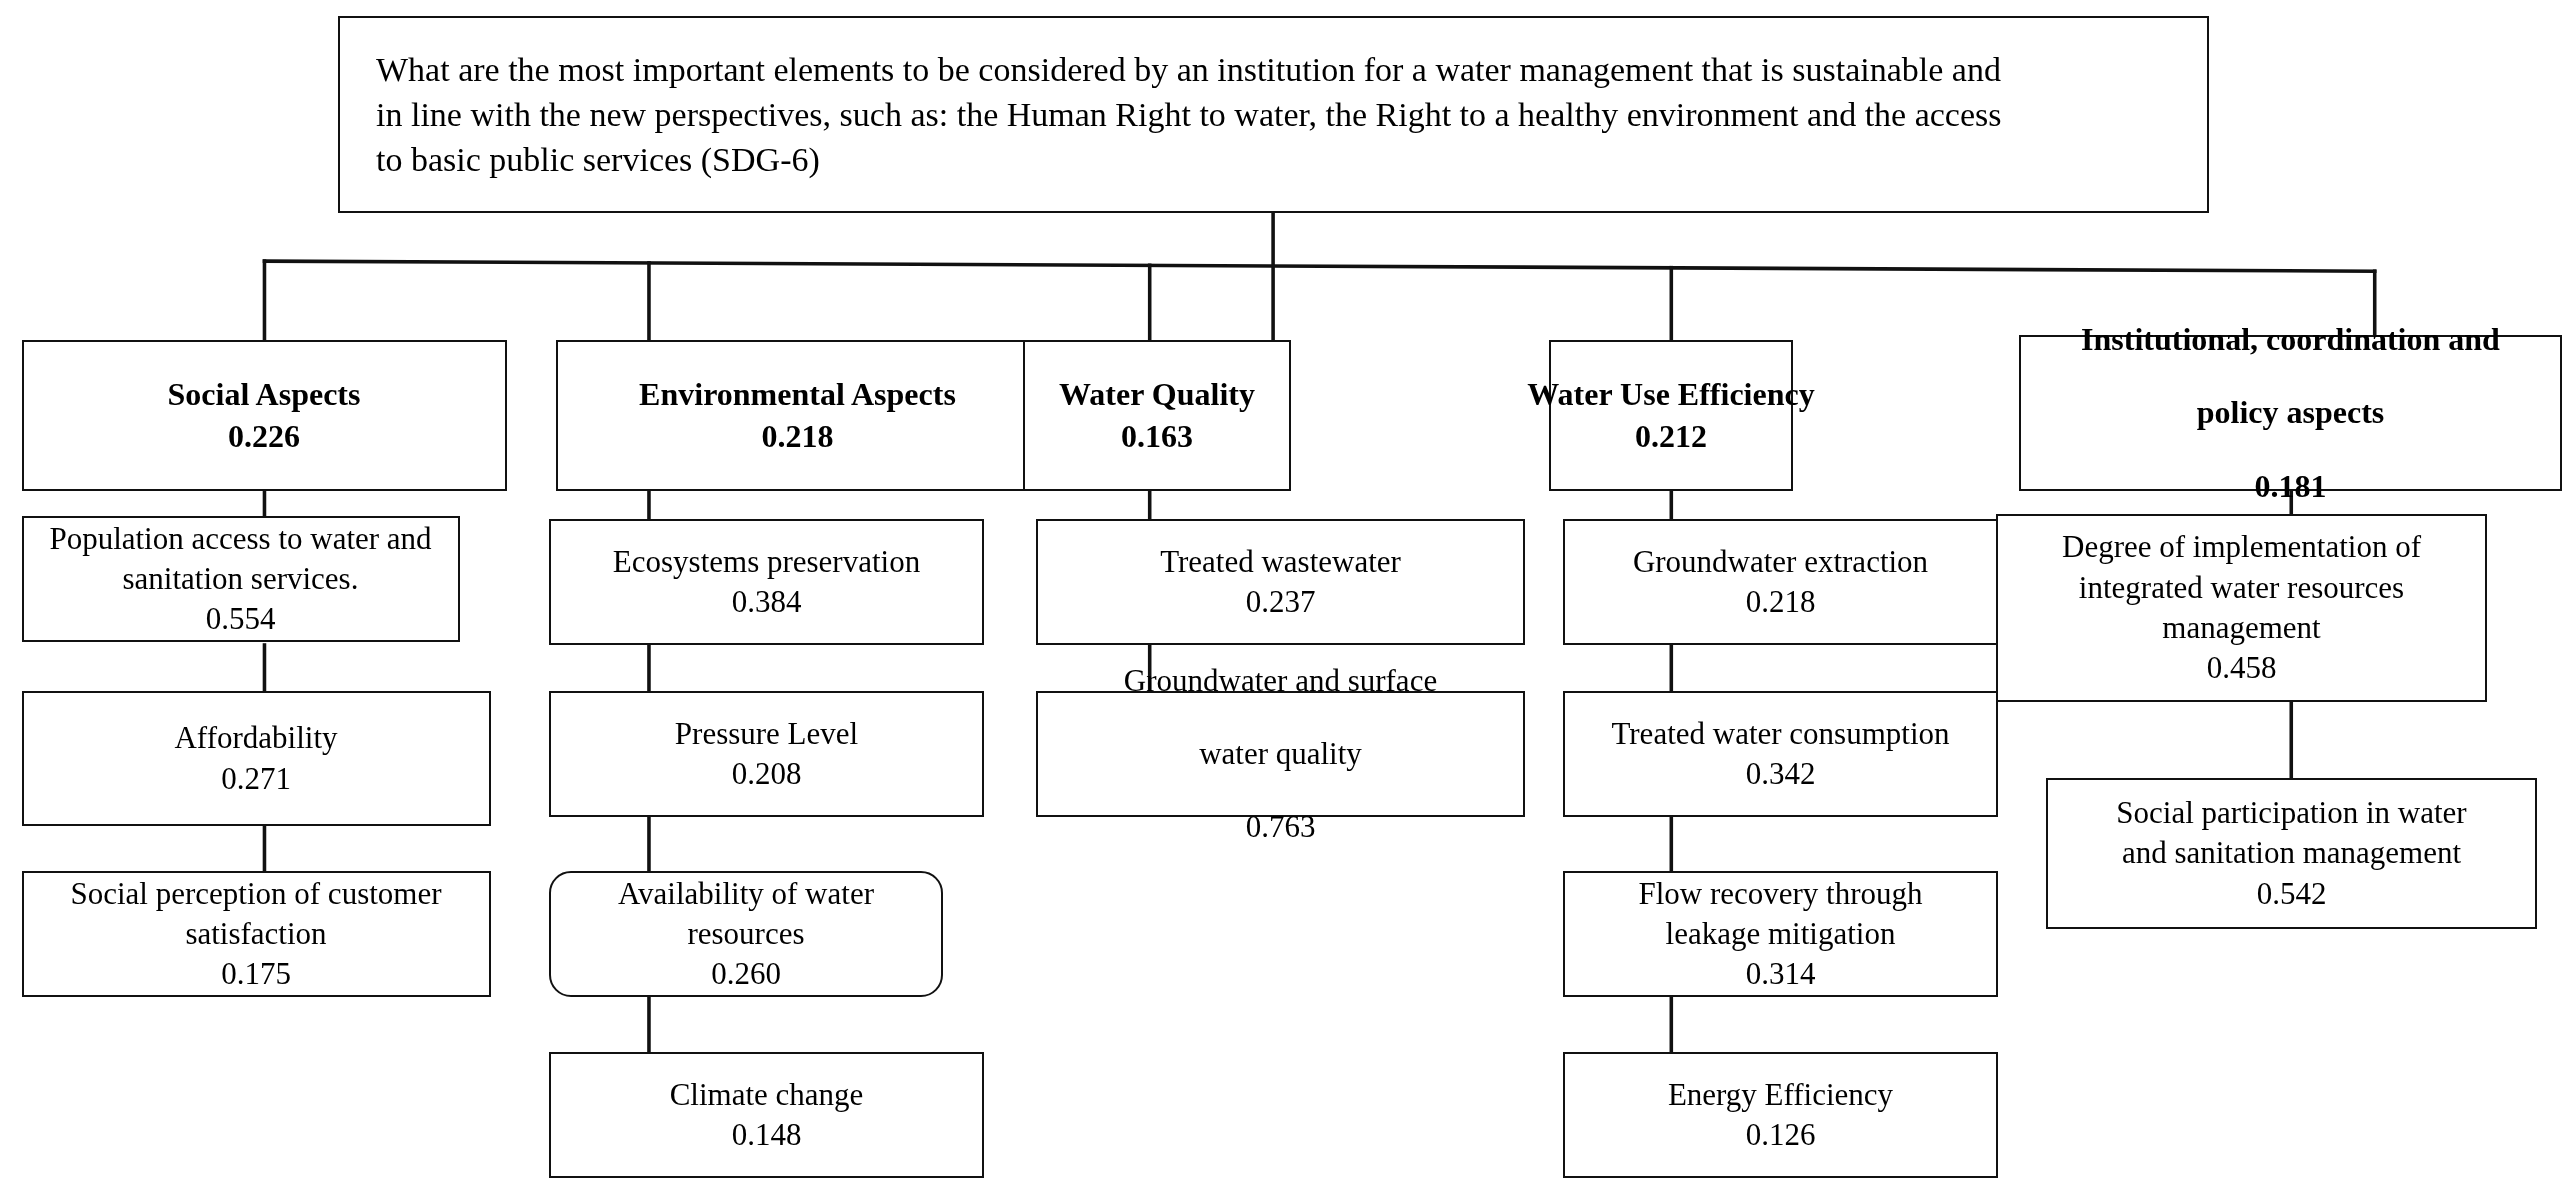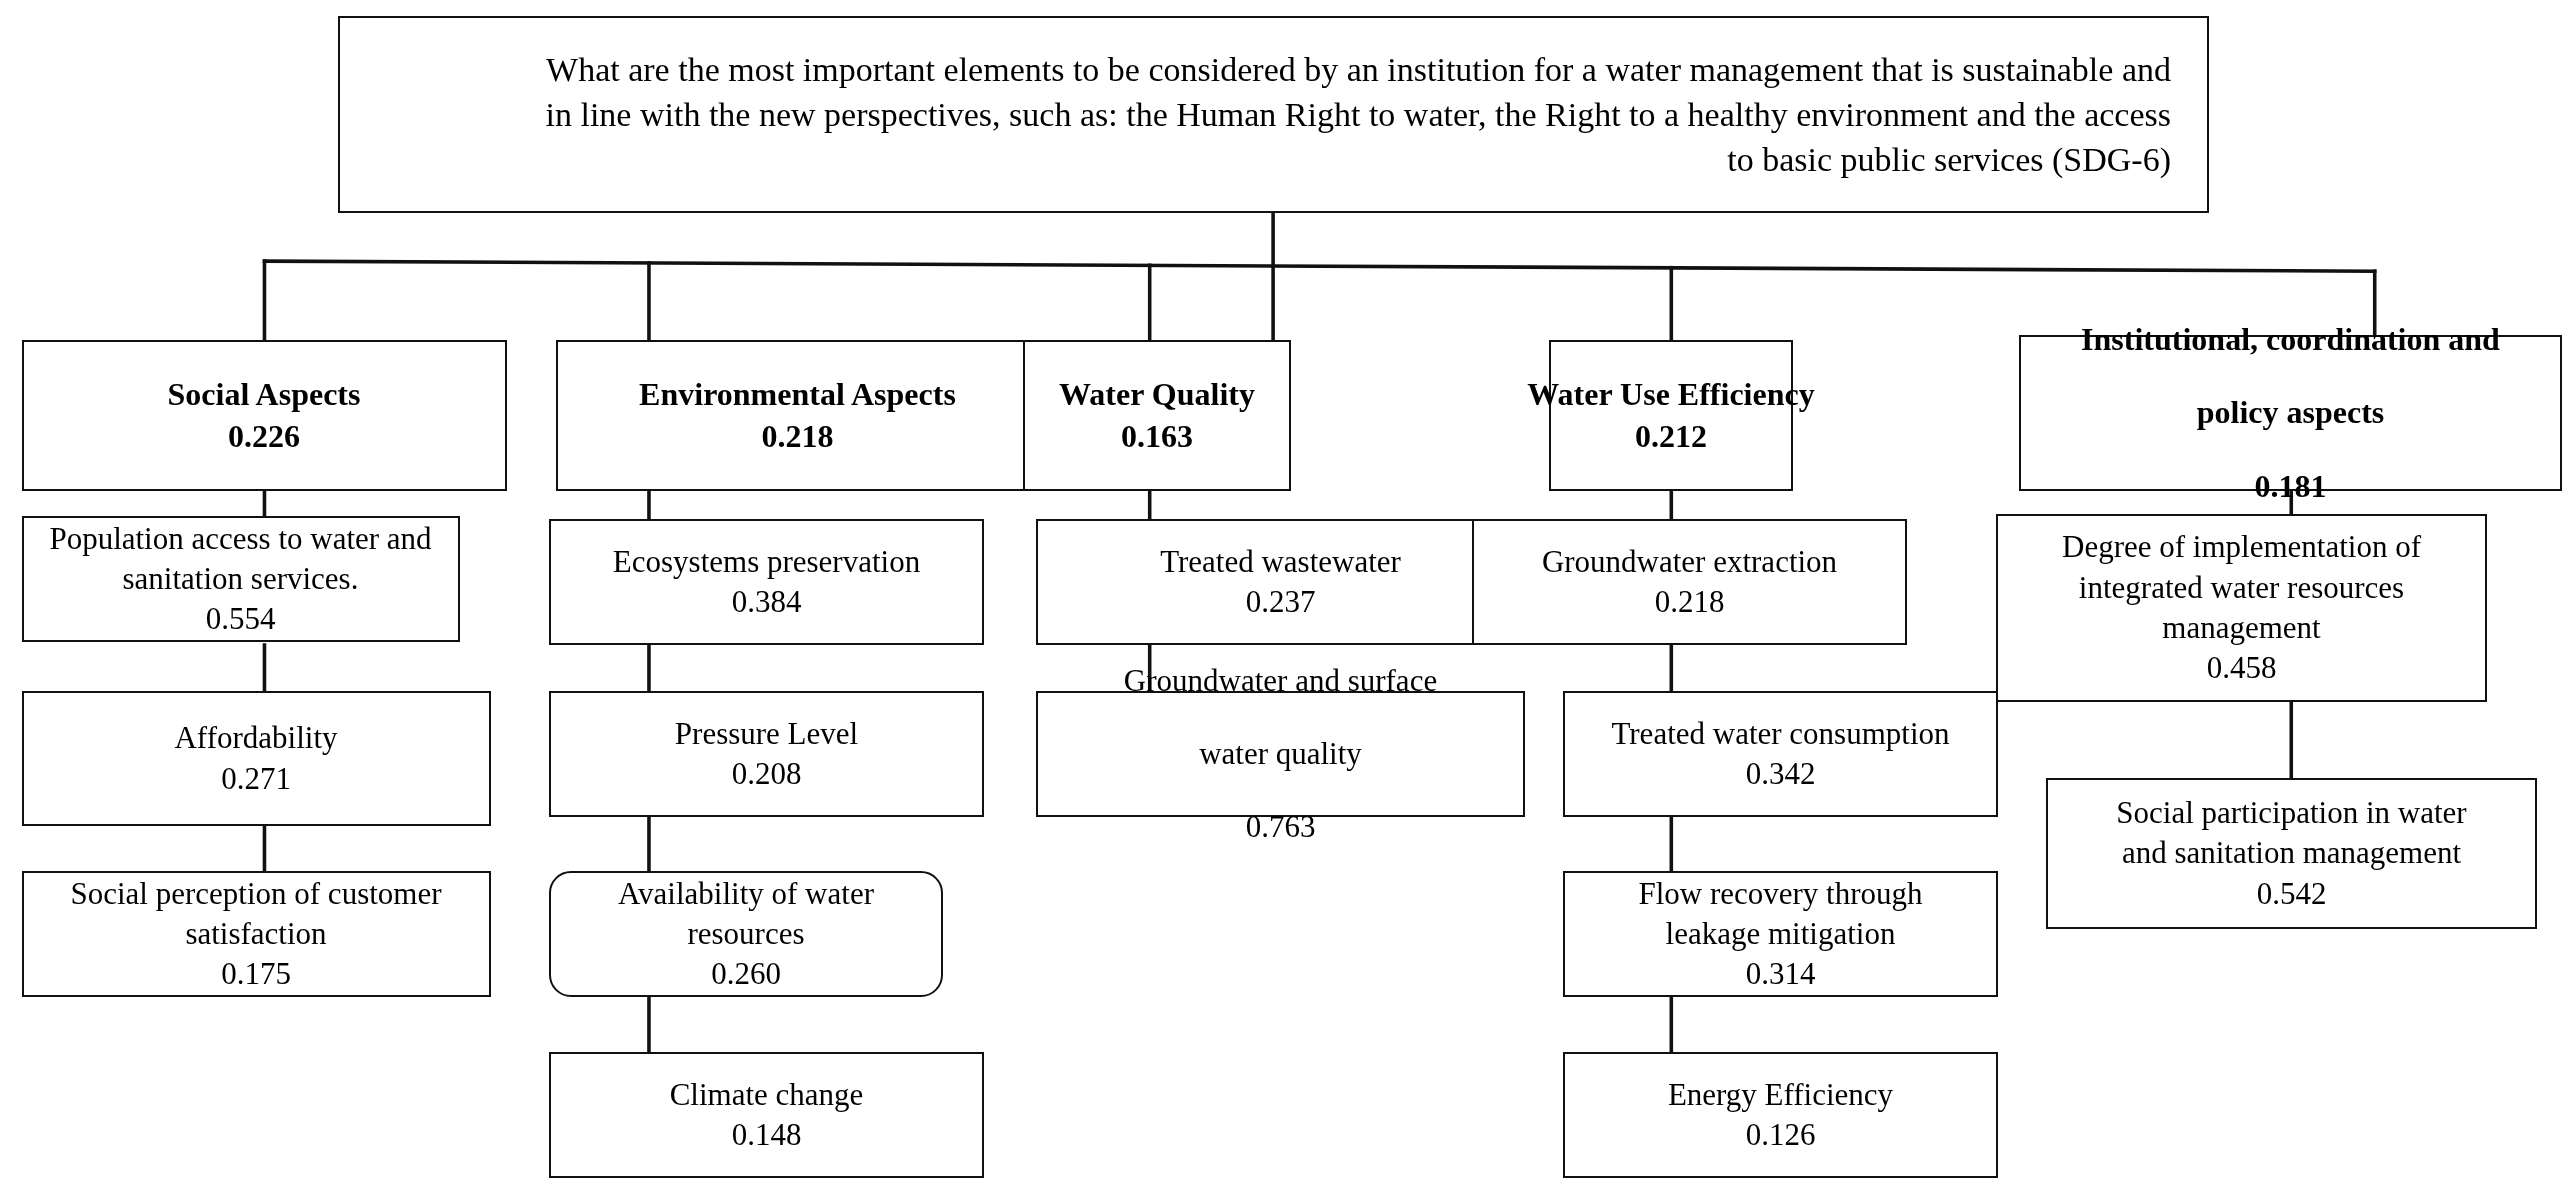--- a/index.html
+++ b/index.html
@@ -30,21 +30,21 @@
   }
   .node {
     position: absolute;
     box-sizing: border-box;
     border: 2.4px solid #111111;
     background: #ffffff;
     display: flex;
     flex-direction: column;
     align-items: center;
     justify-content: center;
-    text-align: right;
+    text-align: left;
     line-height: 1.30;
     padding: 3.6px 8.3px;
   }
   .node .lines {
     display: block;
     width: 100%;
   }
   .node .ln {
     display: block;
     white-space: nowrap;
@@ -180,21 +180,21 @@
     <span class="ln">Groundwater and surface</span>
     <span class="ln">water quality</span>
     <span class="val">0.763</span>
   </div>
 
   <div class="node crit" style="left:1549px; top:340px; width:244px; height:151px;">
     <span class="ln">Water Use Efficiency</span>
     <span class="val">0.212</span>
   </div>
 
-  <div class="node ind" style="left:1472px; top:519px; width:435px; height:126px;">
+  <div class="node ind" style="left:1563px; top:519px; width:435px; height:126px;">
     <span class="ln">Groundwater extraction</span>
     <span class="val">0.218</span>
   </div>
 
   <div class="node ind" style="left:1563px; top:691px; width:435px; height:126px;">
     <span class="ln">Treated water consumption</span>
     <span class="val">0.342</span>
   </div>
 
   <div class="node ind" style="left:1563px; top:871px; width:435px; height:126px;">

